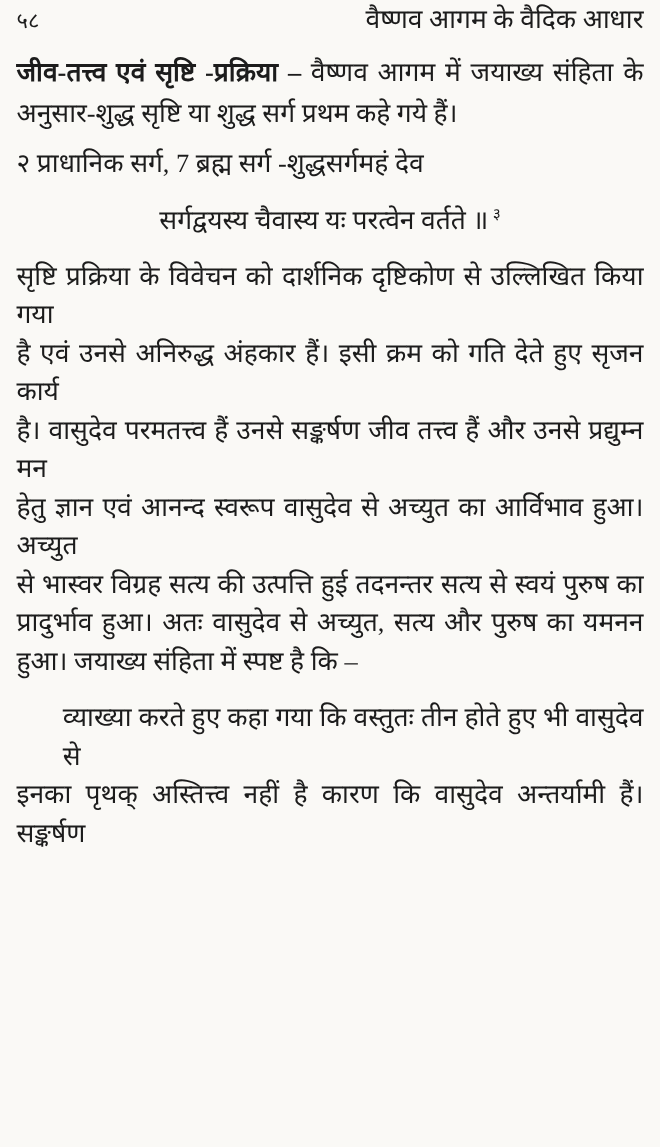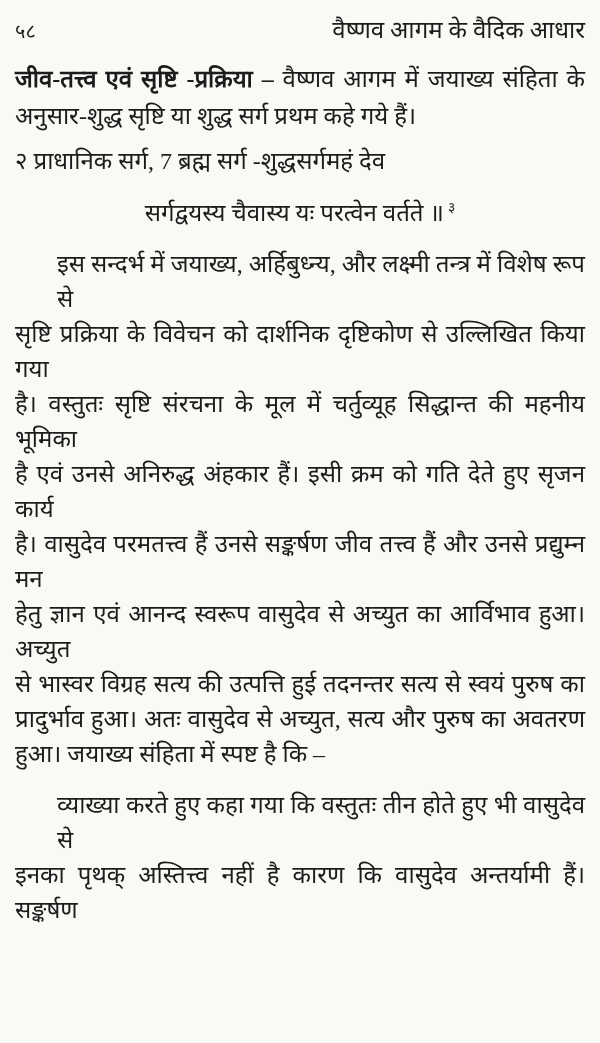--- a/index.html
+++ b/index.html
@@ -8,21 +8,21 @@
     height: 1043px;
     overflow: hidden;
     background: #faf9f6;
     color: #1c1c1c;
     font-family: "Liberation Serif", "DejaVu Serif", serif;
   }
   .page {
     box-sizing: border-box;
     width: 600px;
     height: 1043px;
-    padding: 16px 15px 0 15px;
+    padding: 4px 15px 0 15px;
     position: relative;
   }
   
   .page-header {
     display: flex;
     justify-content: space-between;
     align-items: baseline;
     font-size: 20px;
     line-height: 28px;
   }
@@ -80,28 +80,26 @@
     <div class="para1">
       <div class="tline"><span class="lead-bold">जीव-तत्त्व एवं सृष्टि -प्रक्रिया –</span><span> वैष्णव आगम में  जयाख्य संहिता के</span></div>
       <div class="tline last">अनुसार-शुद्ध सृष्टि  या शुद्ध सर्ग प्रथम कहे गये हैं।</div>
     </div>
 
     <div class="sarga-line tline left">२ प्राधानिक सर्ग, 7 ब्रह्म सर्ग  -शुद्धसर्गमहं देव</div>
 
     <div class="verse verse1"><span>सर्गद्वयस्य चैवास्य यः परत्वेन वर्तते  ॥</span><sup class="fn-ref">३</sup></div>
 
     <div class="para2">
-      <div class="tline indent">इस सन्दर्भ में जयाख्य, अर्हिबुध्न्य, और लक्ष्मी तन्त्र में विशेष रूप से</div>
       <div class="tline">सृष्टि प्रक्रिया के विवेचन को दार्शनिक दृष्टिकोण से उल्लिखित किया गया</div>
-      <div class="tline">है। वस्तुतः सृष्टि संरचना के मूल में चर्तुव्यूह सिद्धान्त की महनीय भूमिका</div>
       <div class="tline">है एवं उनसे अनिरुद्ध अंहकार हैं।  इसी क्रम को गति देते हुए सृजन कार्य</div>
       <div class="tline">है। वासुदेव परमतत्त्व हैं उनसे सङ्कर्षण जीव तत्त्व हैं और उनसे प्रद्युम्न मन</div>
       <div class="tline">हेतु ज्ञान एवं आनन्द स्वरूप वासुदेव से अच्युत का आर्विभाव हुआ। अच्युत</div>
       <div class="tline">से भास्वर विग्रह सत्य की उत्पत्ति हुई तदनन्तर सत्य से स्वयं पुरुष का</div>
-      <div class="tline">प्रादुर्भाव  हुआ। अतः वासुदेव से अच्युत, सत्य और पुरुष  का अवतरण</div>
+      <div class="tline">प्रादुर्भाव  हुआ। अतः वासुदेव से अच्युत, सत्य और पुरुष  का यमनन</div>
       <div class="tline last">हुआ।  जयाख्य संहिता में स्पष्ट है कि –</div>
     </div>
 
 
 
     <div class="para3">
       <div class="tline indent">व्याख्या करते हुए कहा गया कि वस्तुतः तीन होते हुए भी वासुदेव से</div>
       <div class="tline">इनका पृथक् अस्तित्त्व नहीं है कारण कि वासुदेव अन्तर्यामी हैं। सङ्कर्षण</div>
 
     </div>

